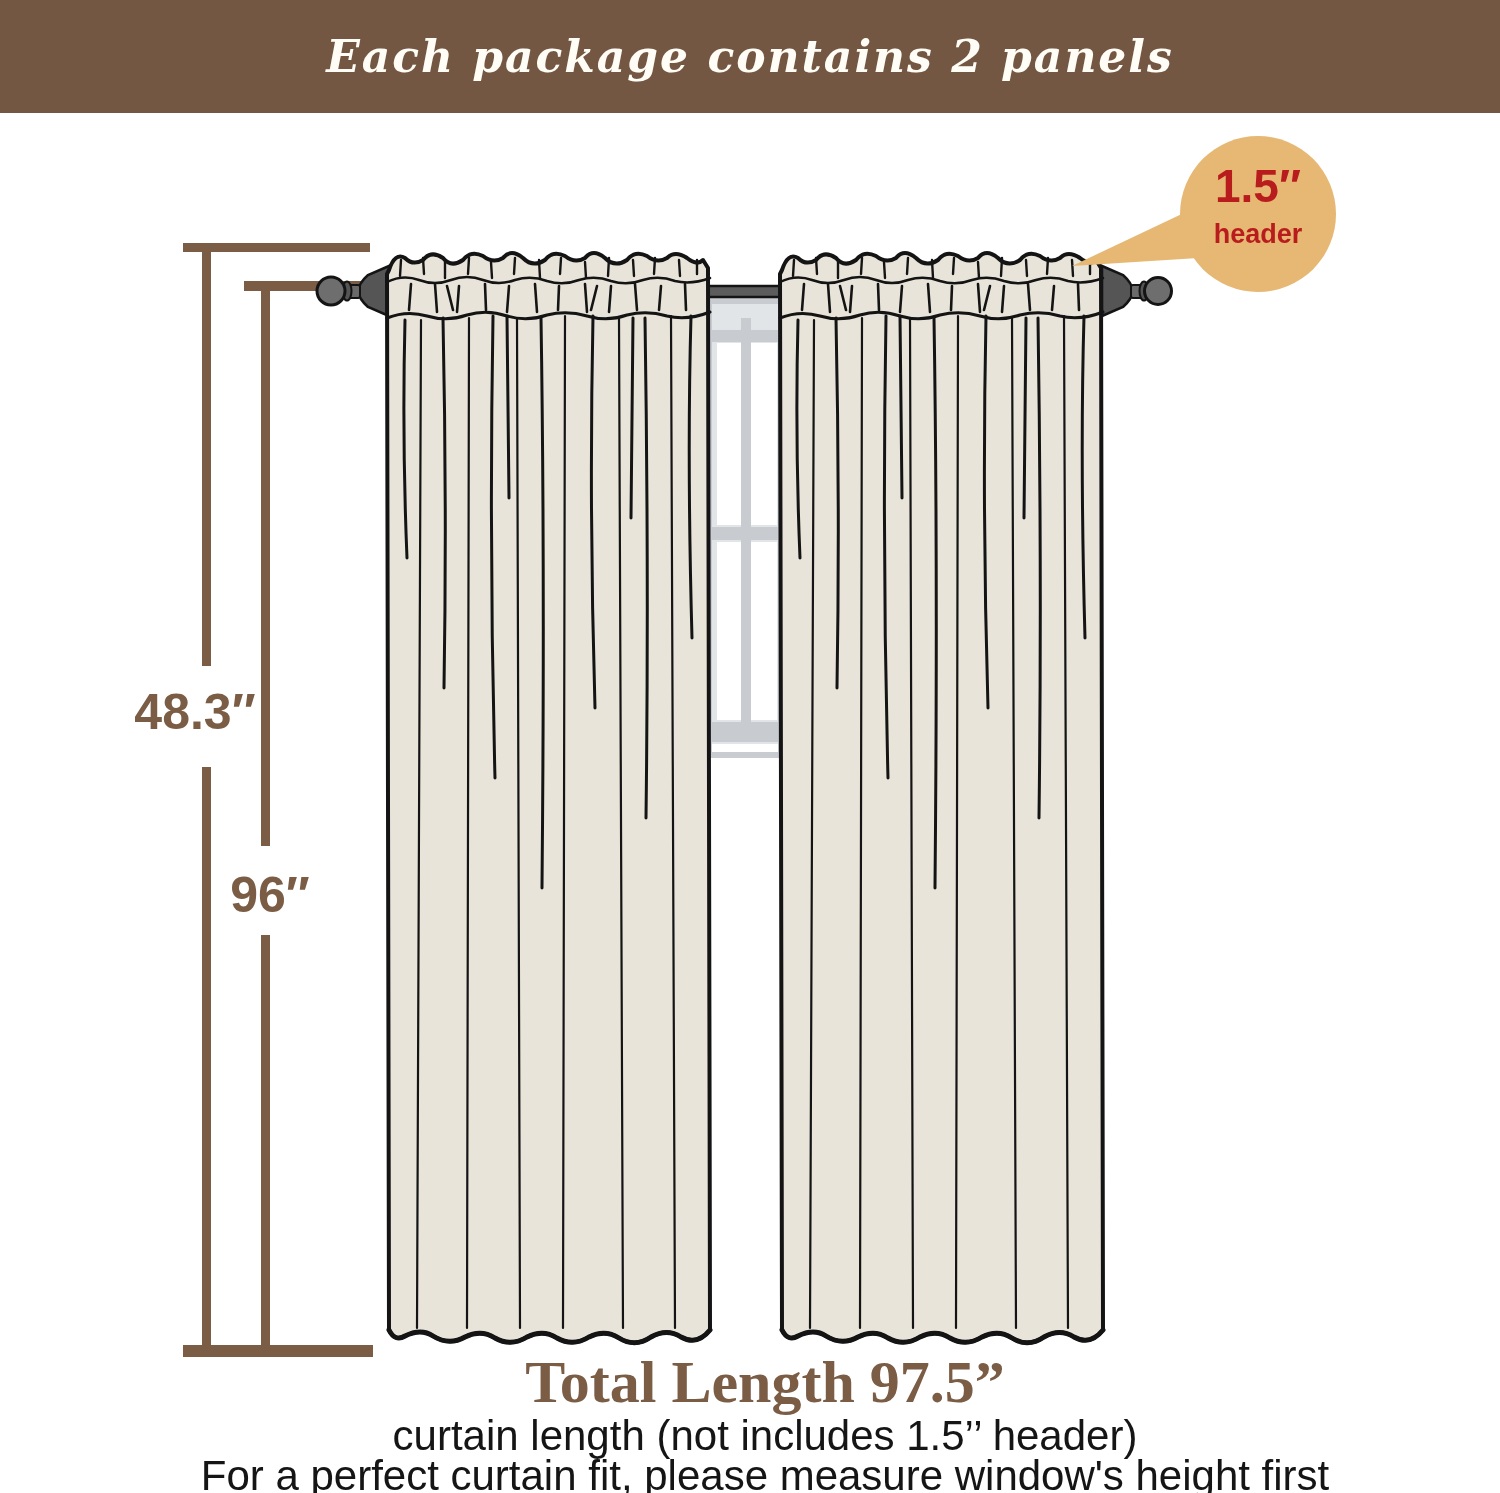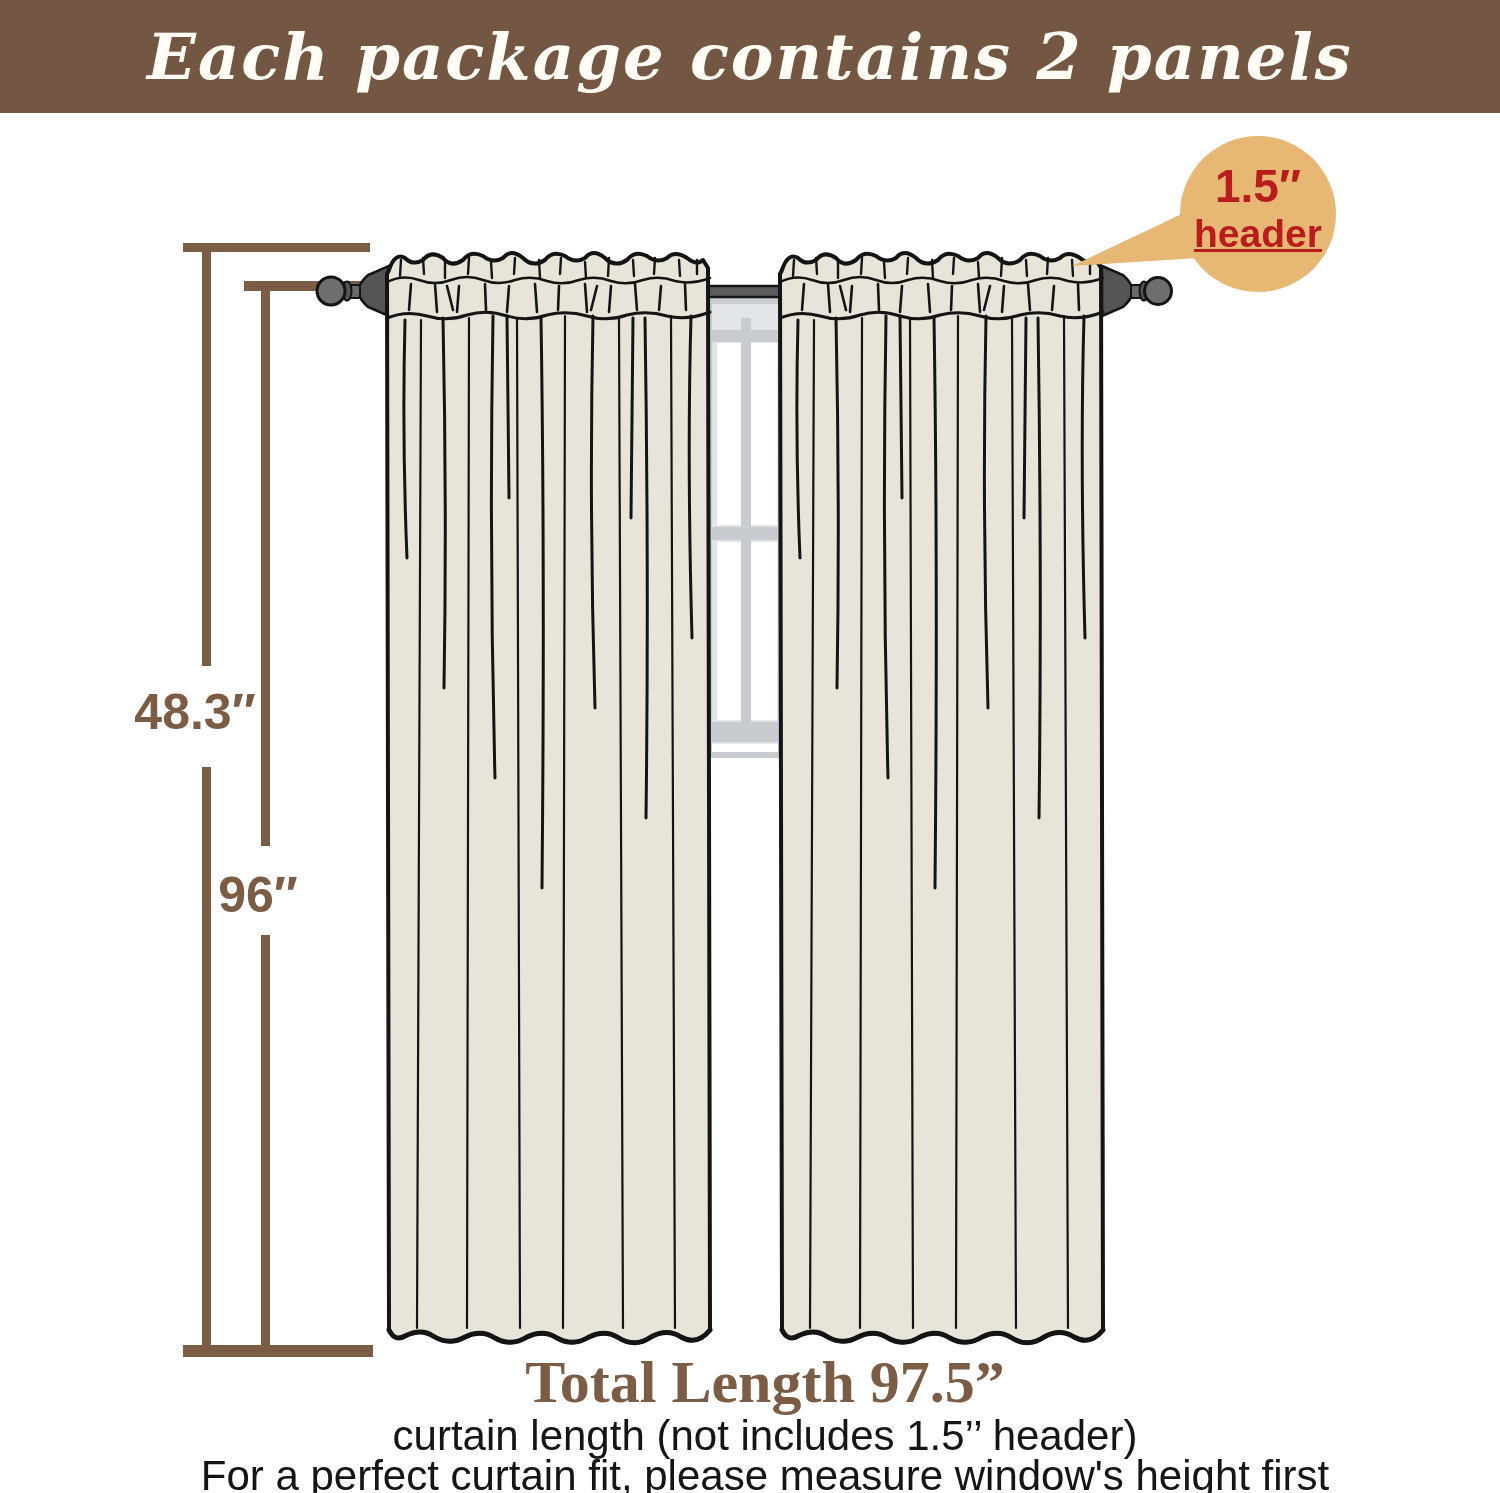--- a/index.html
+++ b/index.html
@@ -3,40 +3,40 @@
 <meta charset="utf-8">
 <style>
   html,body{margin:0;padding:0;background:#ffffff;}
   #stage{position:relative;width:1500px;height:1493px;overflow:hidden;background:#ffffff;
          font-family:"Liberation Sans",sans-serif;}
 
   
   .banner{position:absolute;left:0;top:0;width:1500px;height:113px;
           background:var(--banner_bg);display:flex;align-items:center;justify-content:center;}
   .banner-title{font-family:"DejaVu Serif","Liberation Serif",serif;
-                font-style:italic;font-weight:bold;font-size:64px;letter-spacing:2px;
+                font-style:italic;font-weight:bold;font-size:44px;letter-spacing:2px;
                 color:var(--banner_text);white-space:nowrap;}
 
   
   .diagram-svg{position:absolute;left:0;top:0;width:1500px;height:1493px;}
   .meas{fill:var(--accent_brown);}
   .curtain-fill{fill:var(--curtain_fill);stroke:var(--outline_ink);stroke-width:4;stroke-linejoin:round;}
   .sketch{fill:none;stroke:var(--outline_ink);stroke-linecap:round;}
   .rod{fill:var(--rod_gray);stroke:var(--outline_ink);stroke-width:2.5;}
   .finial{stroke:var(--outline_ink);}
   .gold{fill:var(--callout_gold);}
 
   
   .meas-label{position:absolute;color:var(--accent_brown);font-weight:bold;
               font-size:50px;text-align:center;white-space:nowrap;}
   .callout-text{position:absolute;left:1180px;top:136px;width:156px;height:156px;
                 display:flex;flex-direction:column;align-items:center;justify-content:center;
                 color:#b91c1c;font-weight:bold;transform:translateY(-5px);}
   .callout-size{font-size:46px;line-height:50px;}
-  .callout-part{font-size:39px;line-height:46px;text-decoration:underline;}
+  .callout-part{font-size:27px;line-height:46px;}
   .total-label{position:absolute;left:0;top:1348px;width:1530px;text-align:center;
                font-family:"Liberation Serif","DejaVu Serif",serif;font-weight:bold;
                font-size:60px;color:var(--accent_brown);white-space:nowrap;}
   .note{position:absolute;left:15px;width:1500px;text-align:center;color:var(--note_text);
         font-size:42px;white-space:nowrap;}
   .note1{top:1412px;}
   .note2{top:1452px;}
 </style>
 </head>
 <body>
@@ -119,21 +119,21 @@
       <use href="#panel"></use>
     </g>
 
     <g>
       <polygon class="gold" points="1072,266 1186,212 1198,258"></polygon>
       <circle class="gold" cx="1258" cy="214" r="78"></circle>
     </g>
   </svg>
 
   <div class="meas-label" style="left:110px;top:683px;width:170px;">48.3″</div>
-  <div class="meas-label" style="left:188px;top:866px;width:140px;">96″</div>
+  <div class="meas-label" style="left:200px;top:866px;width:140px;">96″</div>
 
   <div class="callout-text">
     <div class="callout-size">1.5″</div>
     <div class="callout-part">header</div>
   </div>
 
   <div class="total-label">Total Length 97.5”</div>
   <div class="note note1">curtain length (not includes 1.5’’ header)</div>
   <div class="note note2">For a perfect curtain fit, please measure window's height first</div>
 

